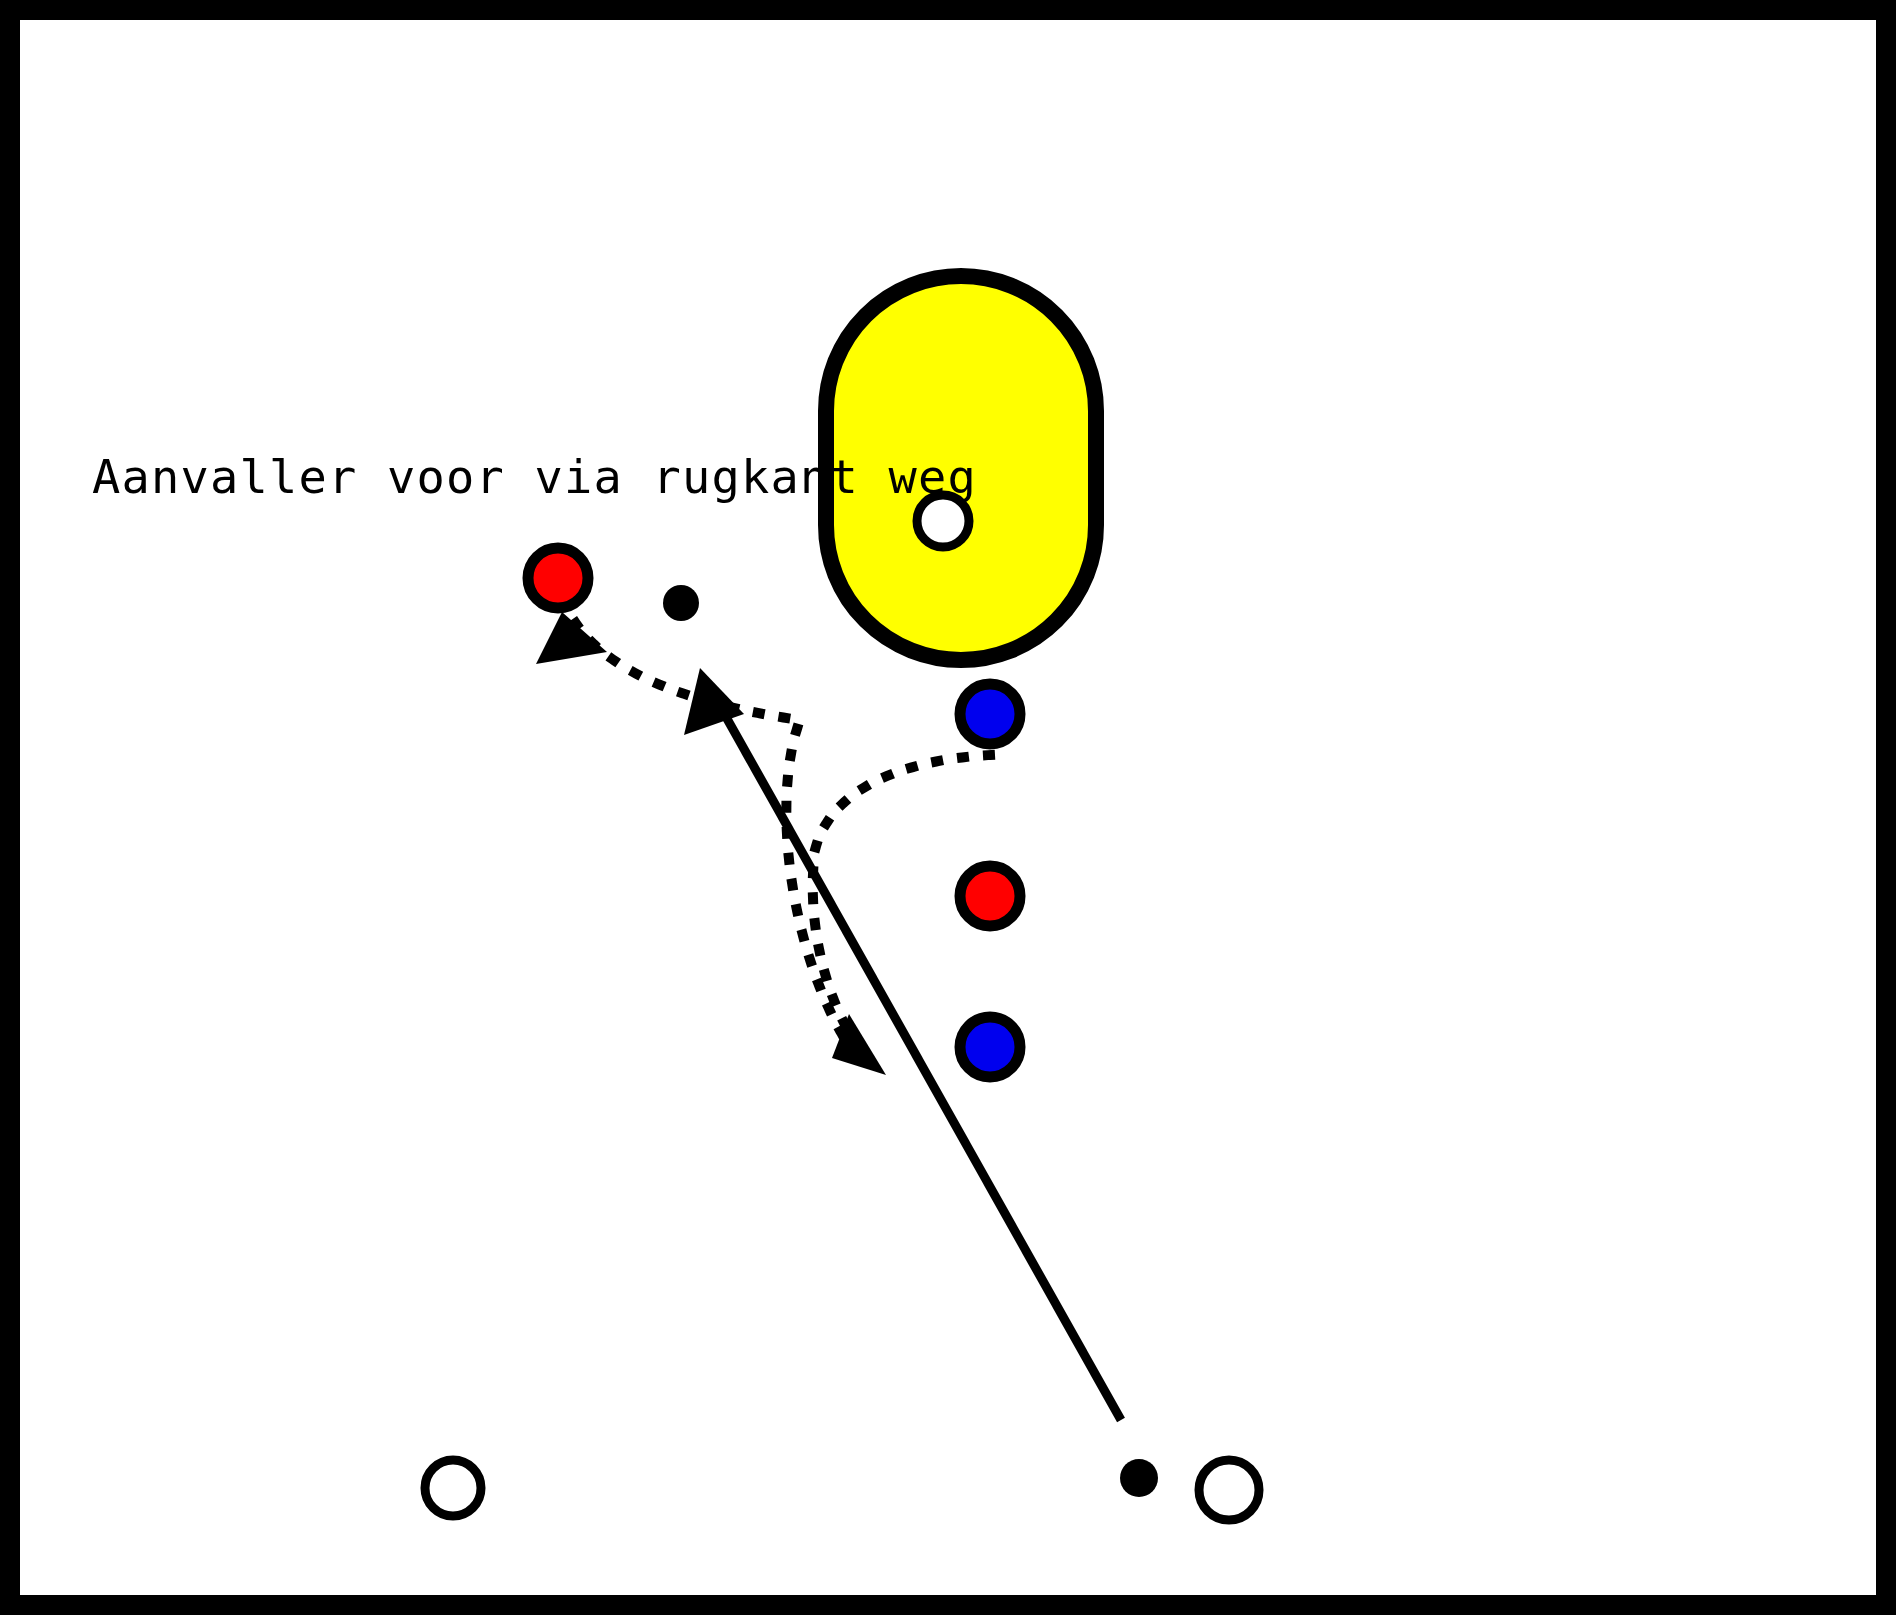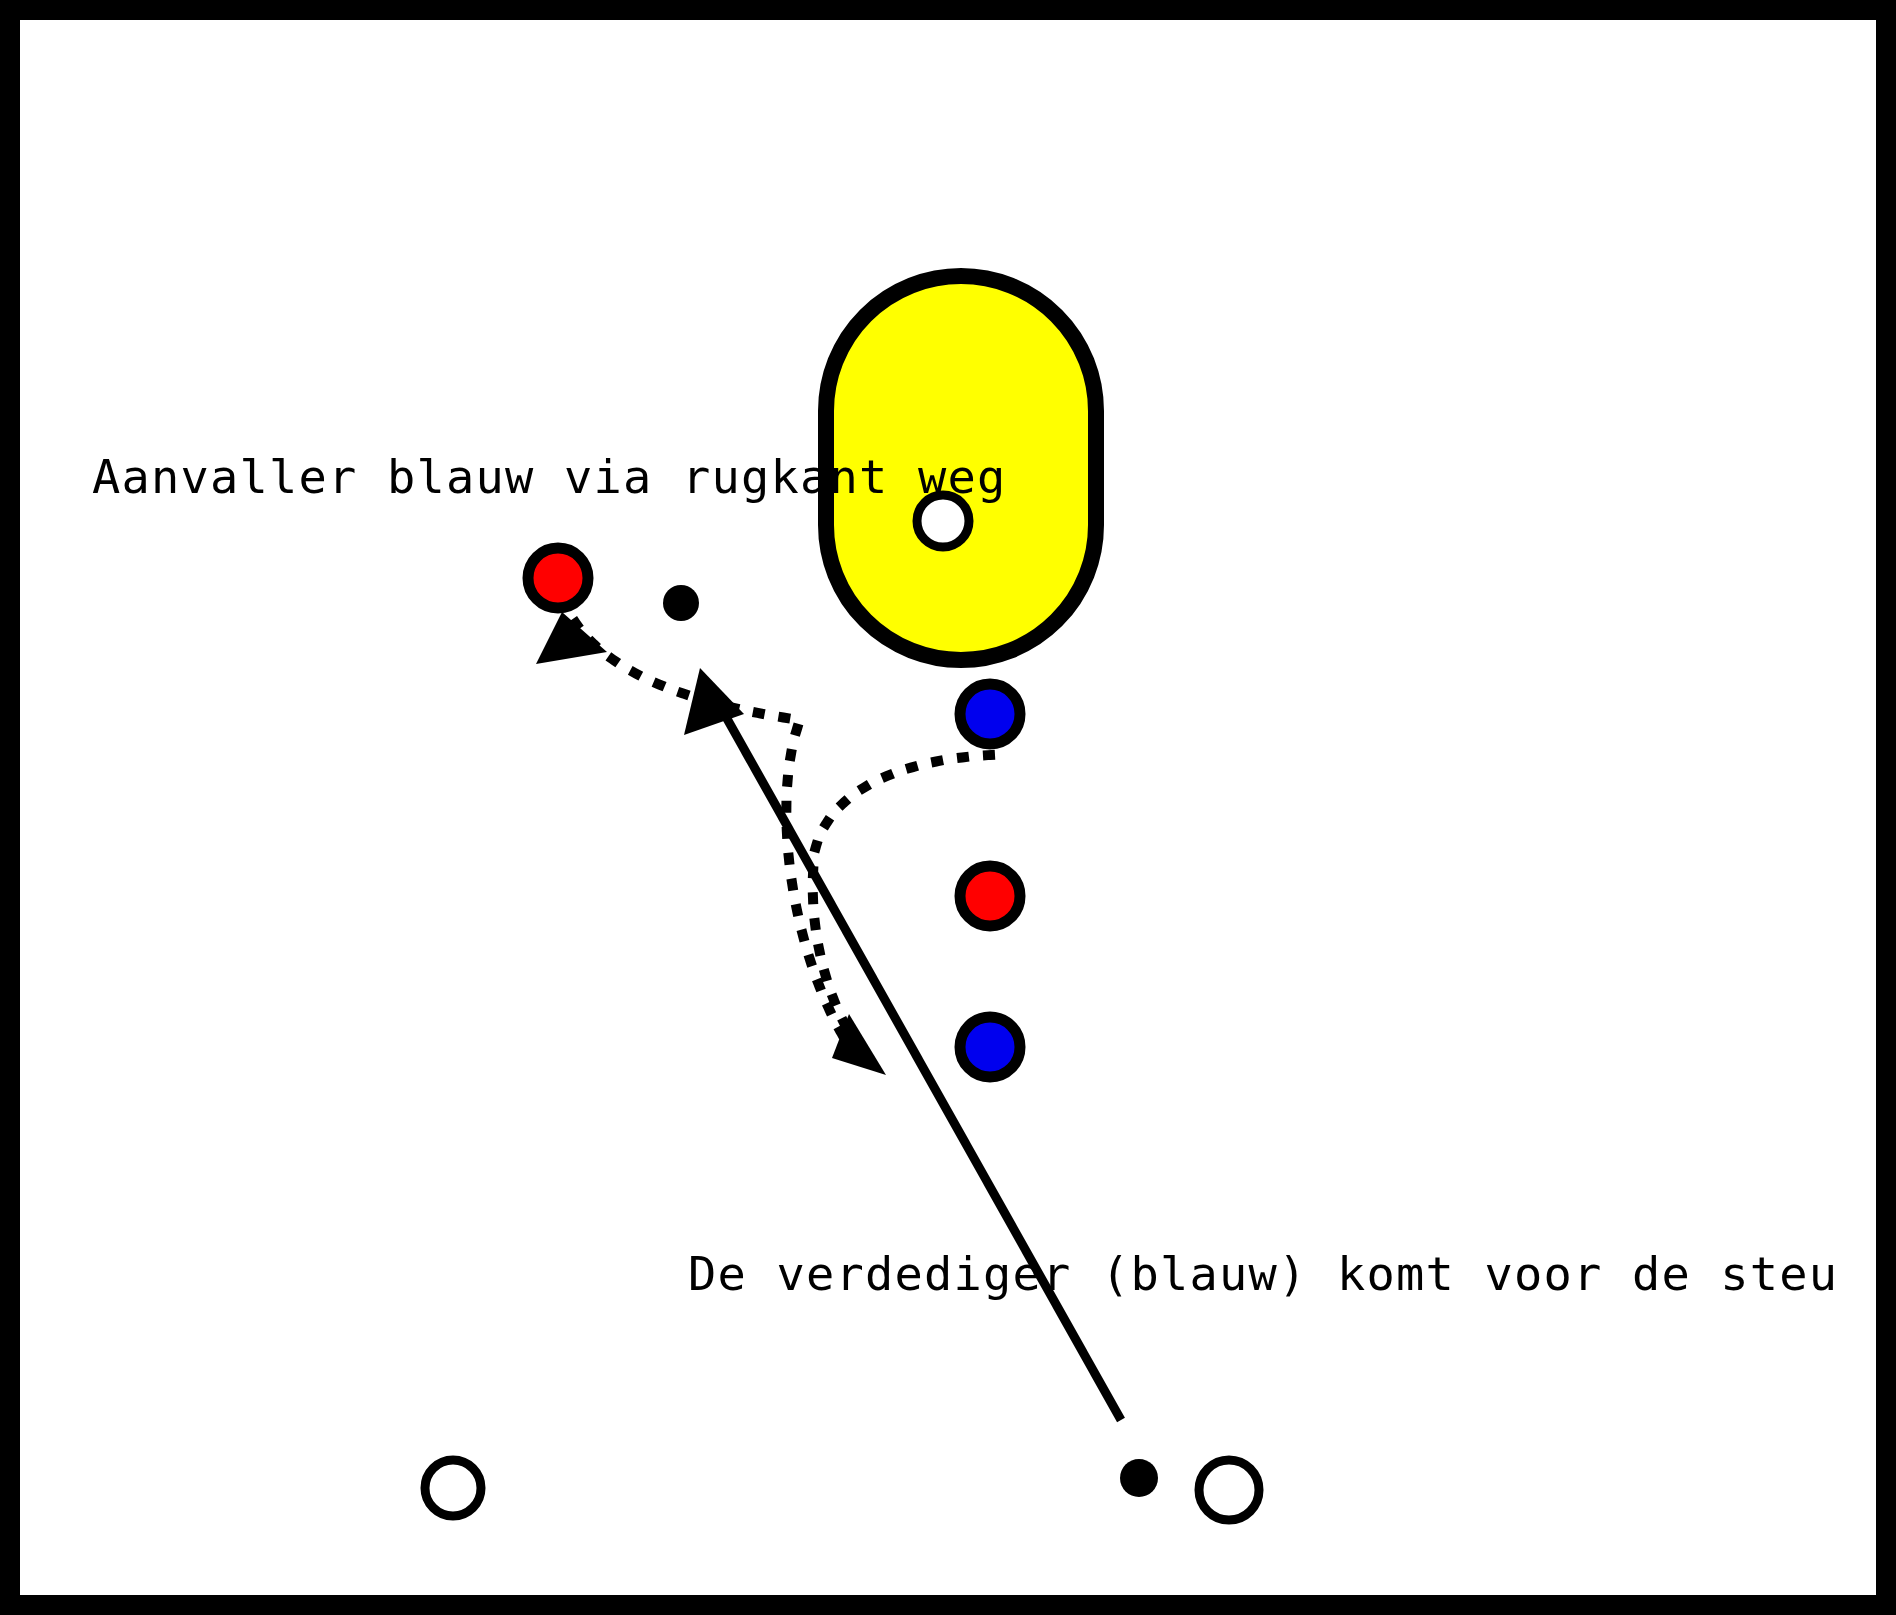--- a/index.html
+++ b/index.html
@@ -98,17 +98,16 @@
 
     <circle cx="453" cy="1488" r="28" fill="#ffffff" stroke="#000000" stroke-width="9"></circle>
 
     <circle cx="1229" cy="1490" r="30" fill="#ffffff" stroke="#000000" stroke-width="9"></circle>
 
     <circle cx="681" cy="603" r="18" fill="#000000"></circle>
     <circle cx="1139" cy="1478" r="19" fill="#000000"></circle>
 
   </svg>
 
-  <div class="annot" id="label-top">Aanvaller blauw via rugkant weg</div>
+  <div class="annot" id="label-top">Aanvaller voor via rugkant weg</div>
 
-  <div class="annot" id="label-bottom">De verdediger (blauw) komt voor de steu</div>
 
 </div>
 
 </body></html>

